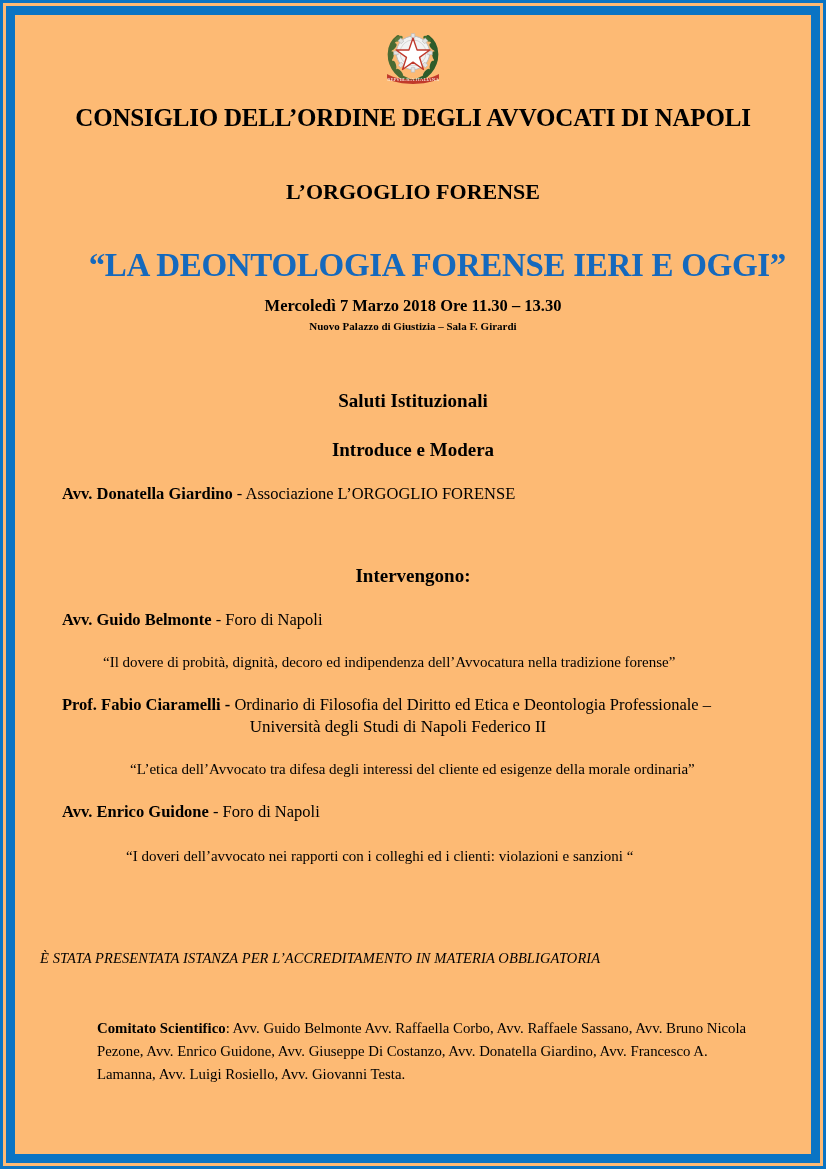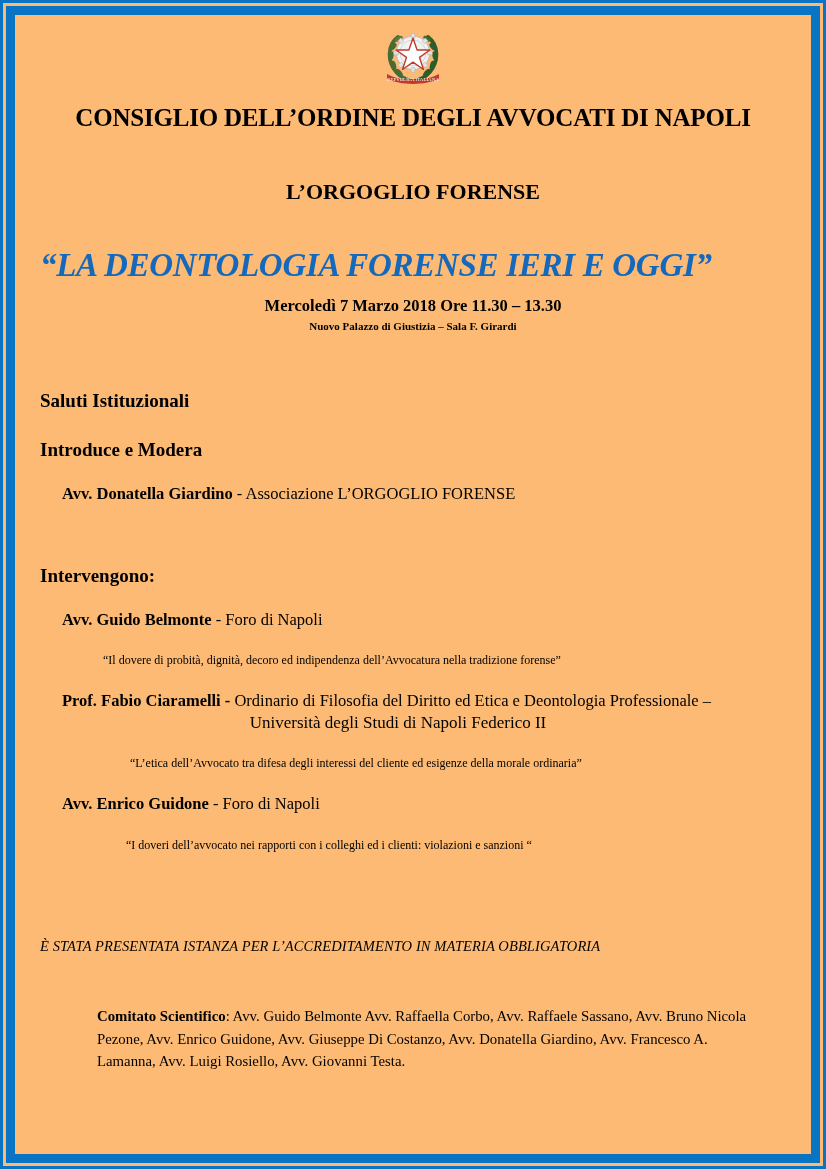--- a/index.html
+++ b/index.html
@@ -62,23 +62,22 @@
     letter-spacing: -0.2px;
     margin-top: 8px;
   }
   .subtitle-1 {
     text-align: center;
     font-weight: bold;
     font-size: 22px;
     margin-top: 47px;
   }
   .main-title {
-    text-align: left;
-    font-weight: bold;
-    font-style: italic;
+    text-align: right;
+    font-weight: bold;
     font-size: 33px;
     color: #1569bd;
     margin-top: 42px;
     letter-spacing: -0.3px;
     white-space: nowrap;
   }
   .datetime-line {
     text-align: center;
     font-weight: bold;
     font-size: 16.5px;
@@ -86,21 +85,21 @@
   }
   .venue-line {
     text-align: center;
     font-weight: bold;
     font-size: 11px;
     margin-top: 4px;
   }
 
   
   .section-head {
-    text-align: left;
+    text-align: center;
     font-weight: bold;
     font-size: 19px;
     font-family: Liberation Serif, serif;
   }
   .sec-greetings { margin-top: 58px; }
   .sec-intro     { margin-top: 27px; }
   .sec-speakers  { margin-top: 60px; }
 
   
   .person {
@@ -114,21 +113,21 @@
 
   .person-center2 {
     text-align: center;
     font-size: 17px;
     font-weight: normal;
     margin-top: 1px;
     padding-right: 30px;
   }
 
   .quote {
-    font-size: 12px;
+    font-size: 15px;
     margin-top: 20px;
     padding-left: 63px;
     line-height: 1.35;
   }
   .quote.q2 { padding-left: 90px; margin-top: 22px; }
   .quote.q3 { padding-left: 86px; margin-top: 22px; }
 
   
   .accredit {
     text-align: left;

